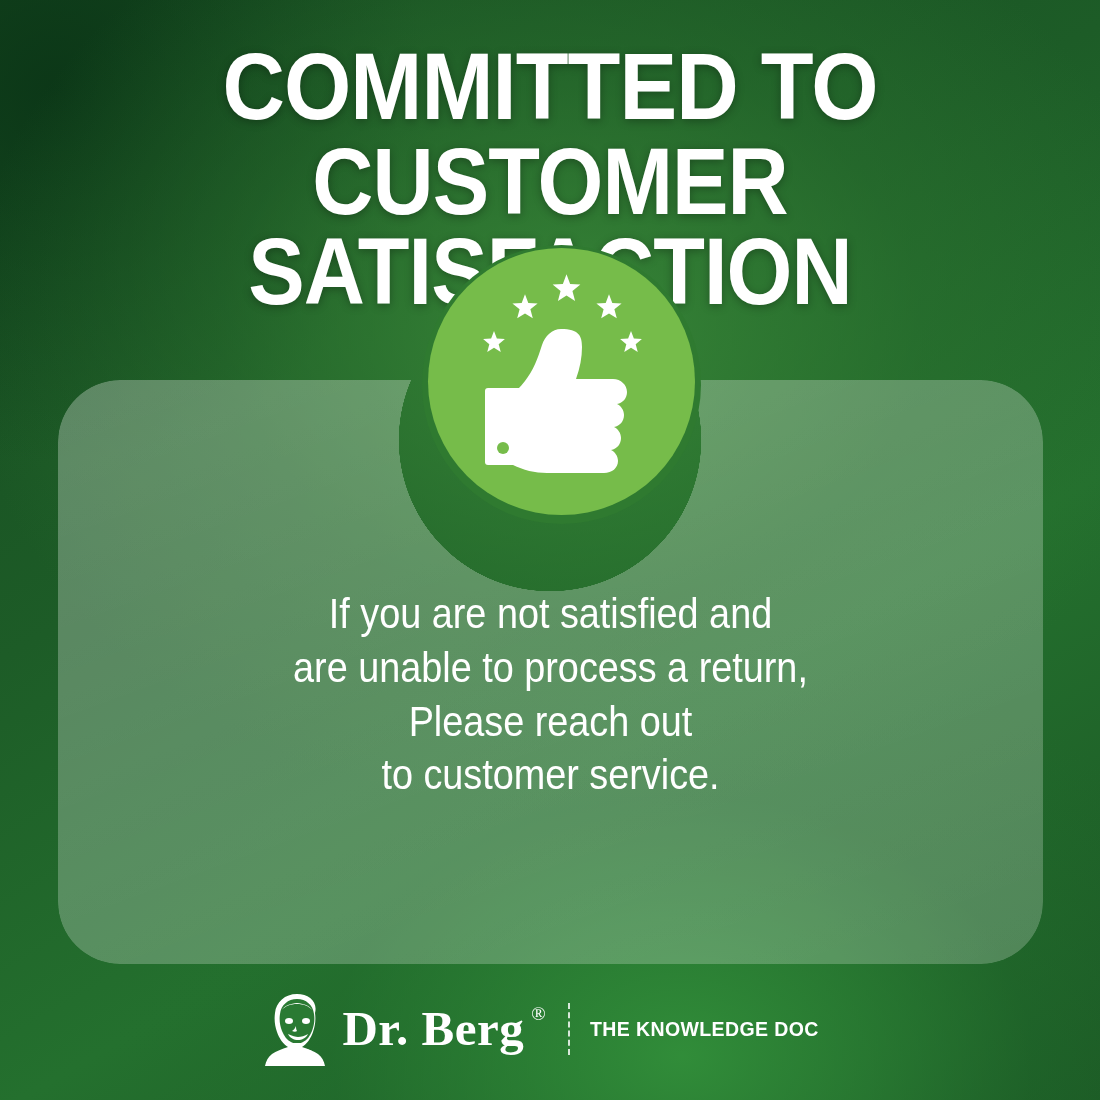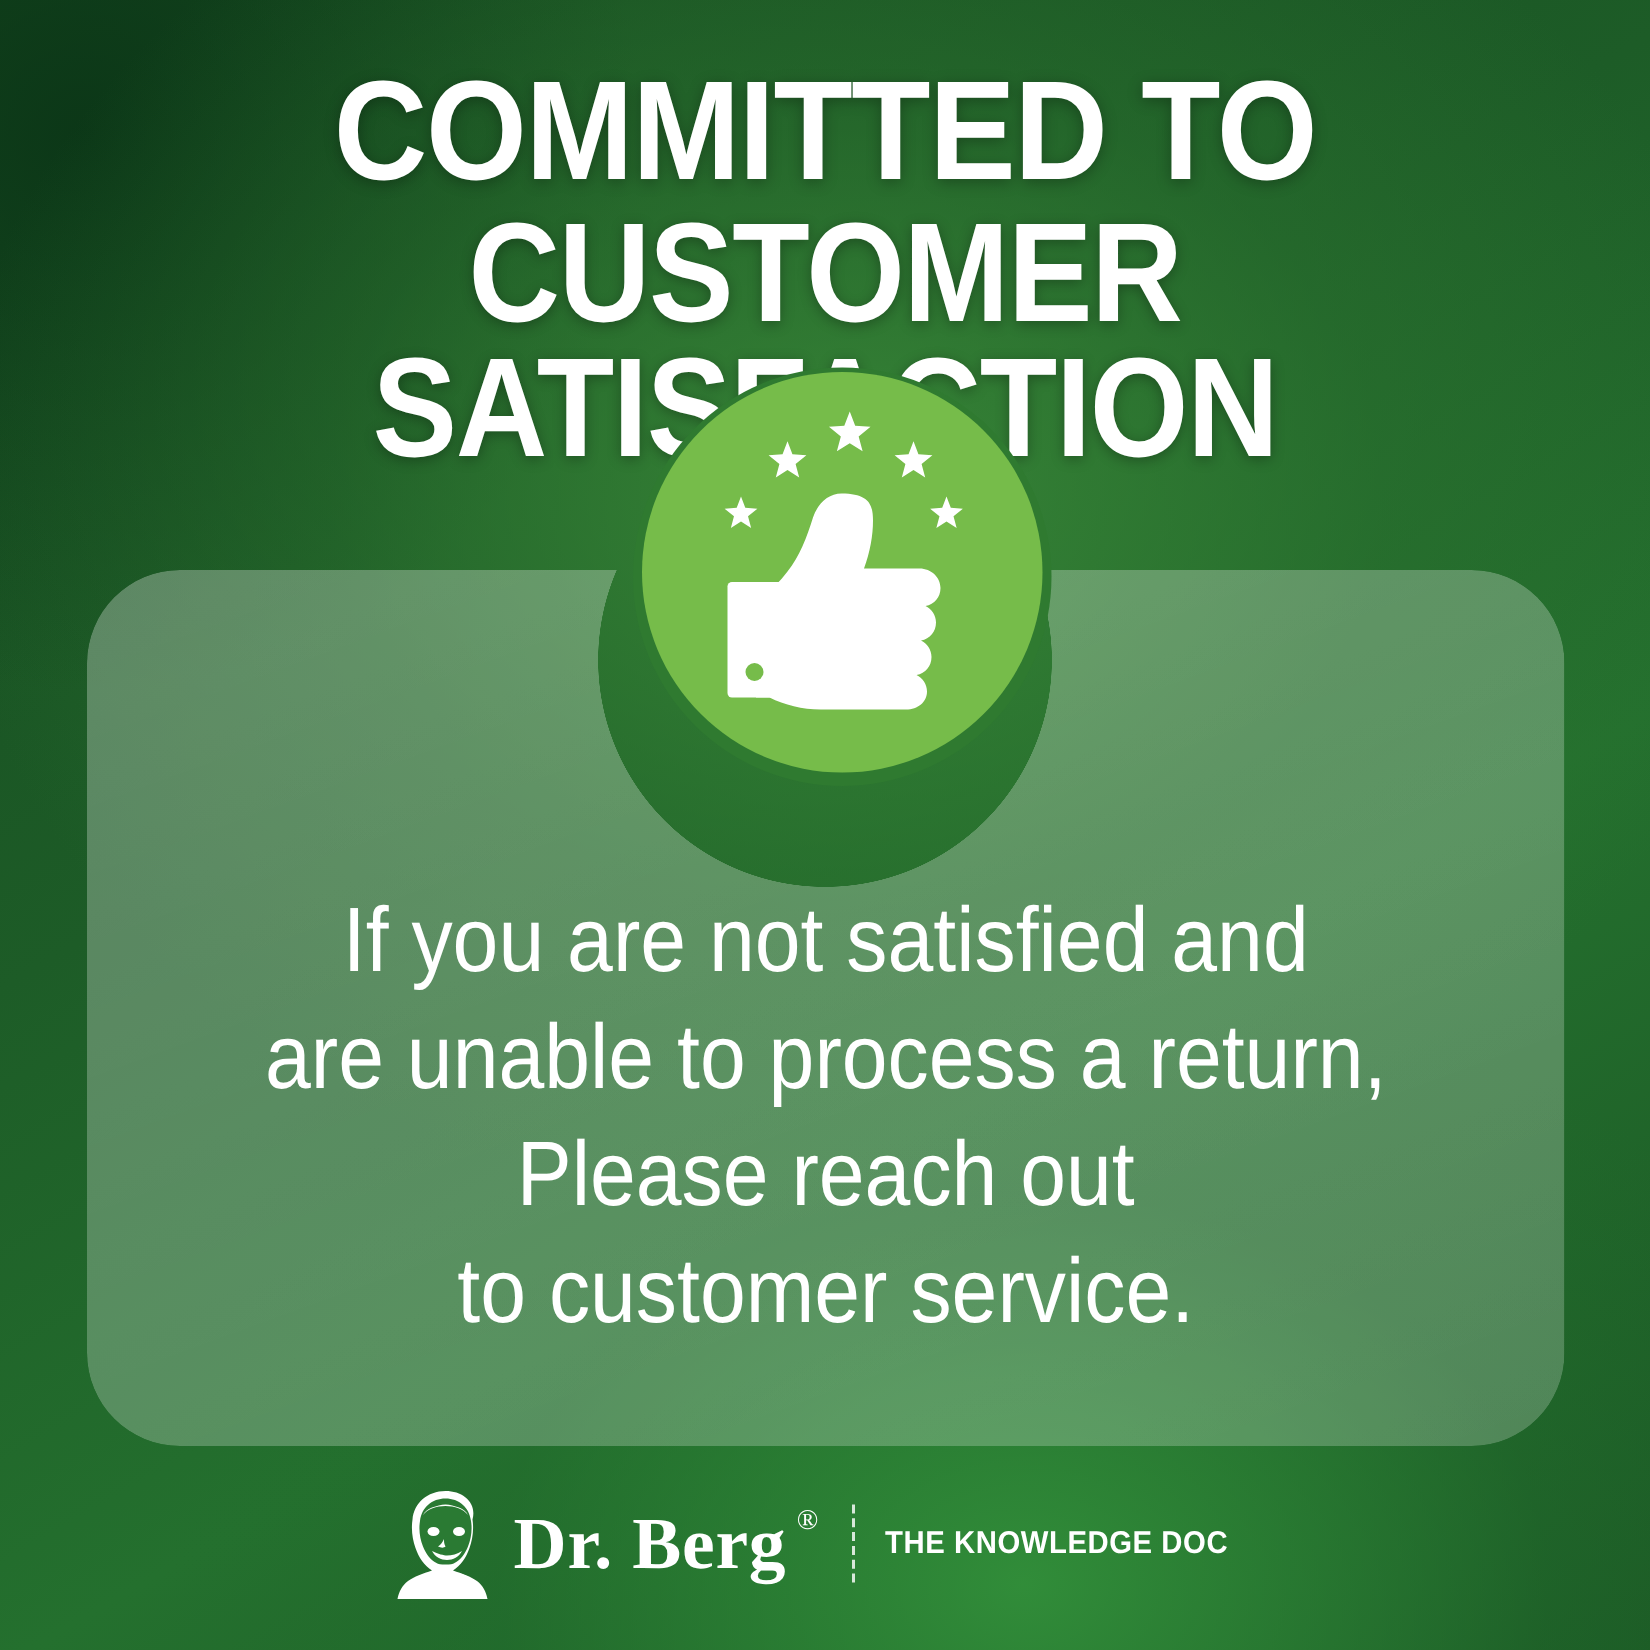--- a/index.html
+++ b/index.html
@@ -71,21 +71,21 @@
   
   .body-copy {
     position: absolute;
     left: 0;
     top: 207px;
     width: 985px;
     text-align: center;
     color: #ffffff;
     font-family: "Liberation Sans", "DejaVu Sans", sans-serif;
     font-weight: 400;
-    font-size: 61px;
+    font-size: 42px;
     line-height: 1.28;
     letter-spacing: 0px;
   }
   .body-copy .ln {
     display: block;
     transform: scaleX(0.90);
   }
 
   
   .badge {

